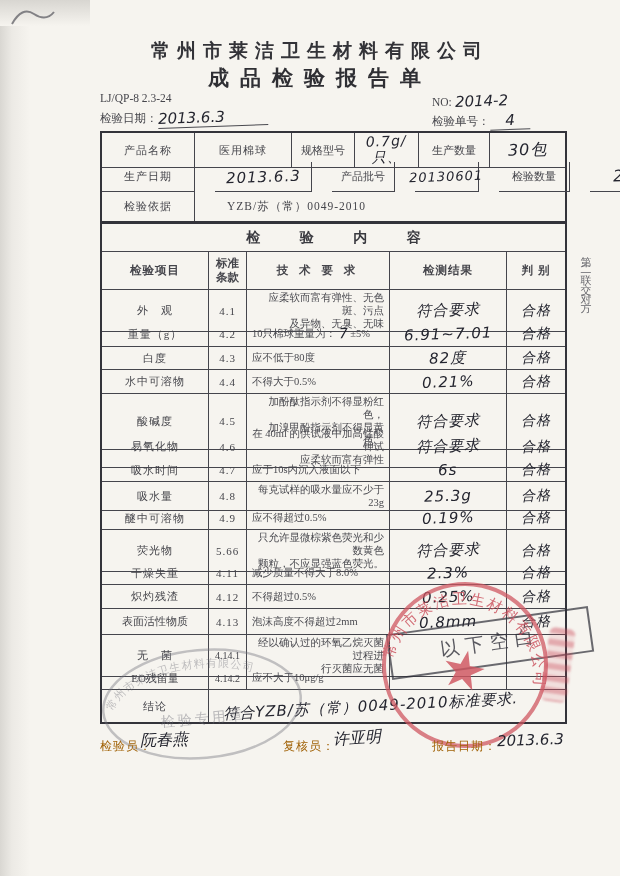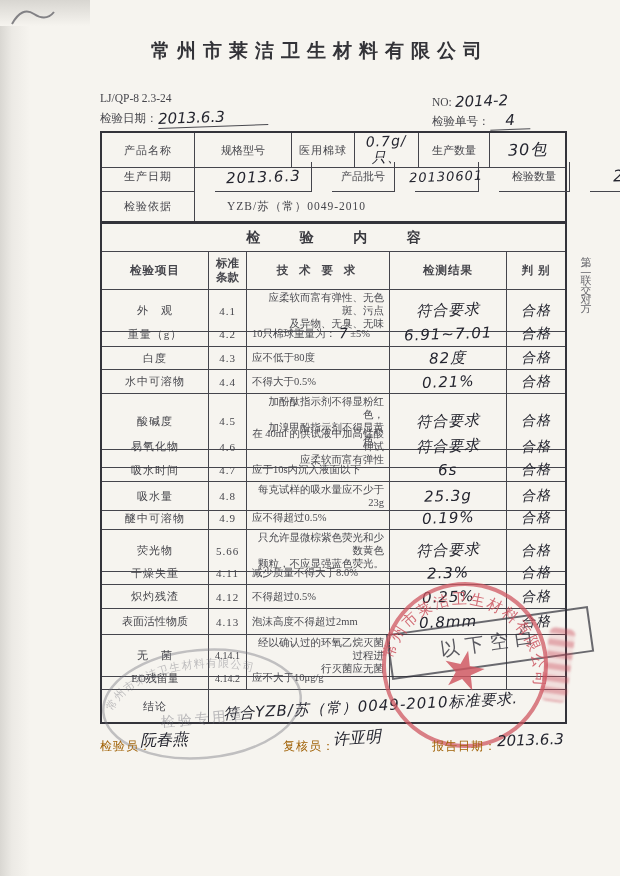--- a/index.html
+++ b/index.html
@@ -59,37 +59,38 @@
 <body>
 
 <div class="page">
   <div class="scan-left"></div>
   <div class="scan-corner"></div>
   <svg class="pen-mark" width="50" height="26" viewBox="0 0 50 26">
     <path d="M4,20 Q14,2 26,10 T46,8" stroke="#55555c" stroke-width="2" fill="none" opacity=".7"></path>
   </svg>
 
   <div class="title1">常州市莱洁卫生材料有限公司</div>
+  <div class="title2">成品检验报告单</div>
 
   <div class="meta" style="left:100px;top:92px;">LJ/QP-8 2.3-24</div>
   <div class="meta" style="left:100px;top:108px;width:230px;">
     <span>检验日期：</span><span class="hw u" style="font-size:15px;min-width:110px;">2013.6.3</span>
   </div>
   <div class="meta" style="left:432px;top:92px;">
     <span>NO:</span> <span class="hw" style="font-size:15px;">2014-2</span>
   </div>
   <div class="meta" style="left:432px;top:111px;">
     <span>检验单号：</span><span class="hw u" style="font-size:15px;min-width:40px;text-align:center;">4</span>
   </div>
 
   <div class="tbl" style="top:131px;">
     <div class="trow" style="grid-template-columns:93px 97px 63px 64px 71px 75px;height:29px;">
       <div class="c">产品名称</div>
+      <div class="c">医用棉球</div>
       <div class="c" style="letter-spacing:0;">规格型号</div>
-      <div class="c">医用棉球</div>
       <div class="c">
           <span class="hw" style="font-size:14px;">0.7g/只、</span>
         </div>
       <div class="c" style="letter-spacing:0;">生产数量</div>
       <div class="c">
           <span class="hw" style="font-size:16px;">30包</span>
         </div>
     </div>
     <div class="trow" style="grid-template-columns:93px 97px 63px 64px 71px 75px;height:30px;gap:20px;">
       <div class="c">生产日期</div>

